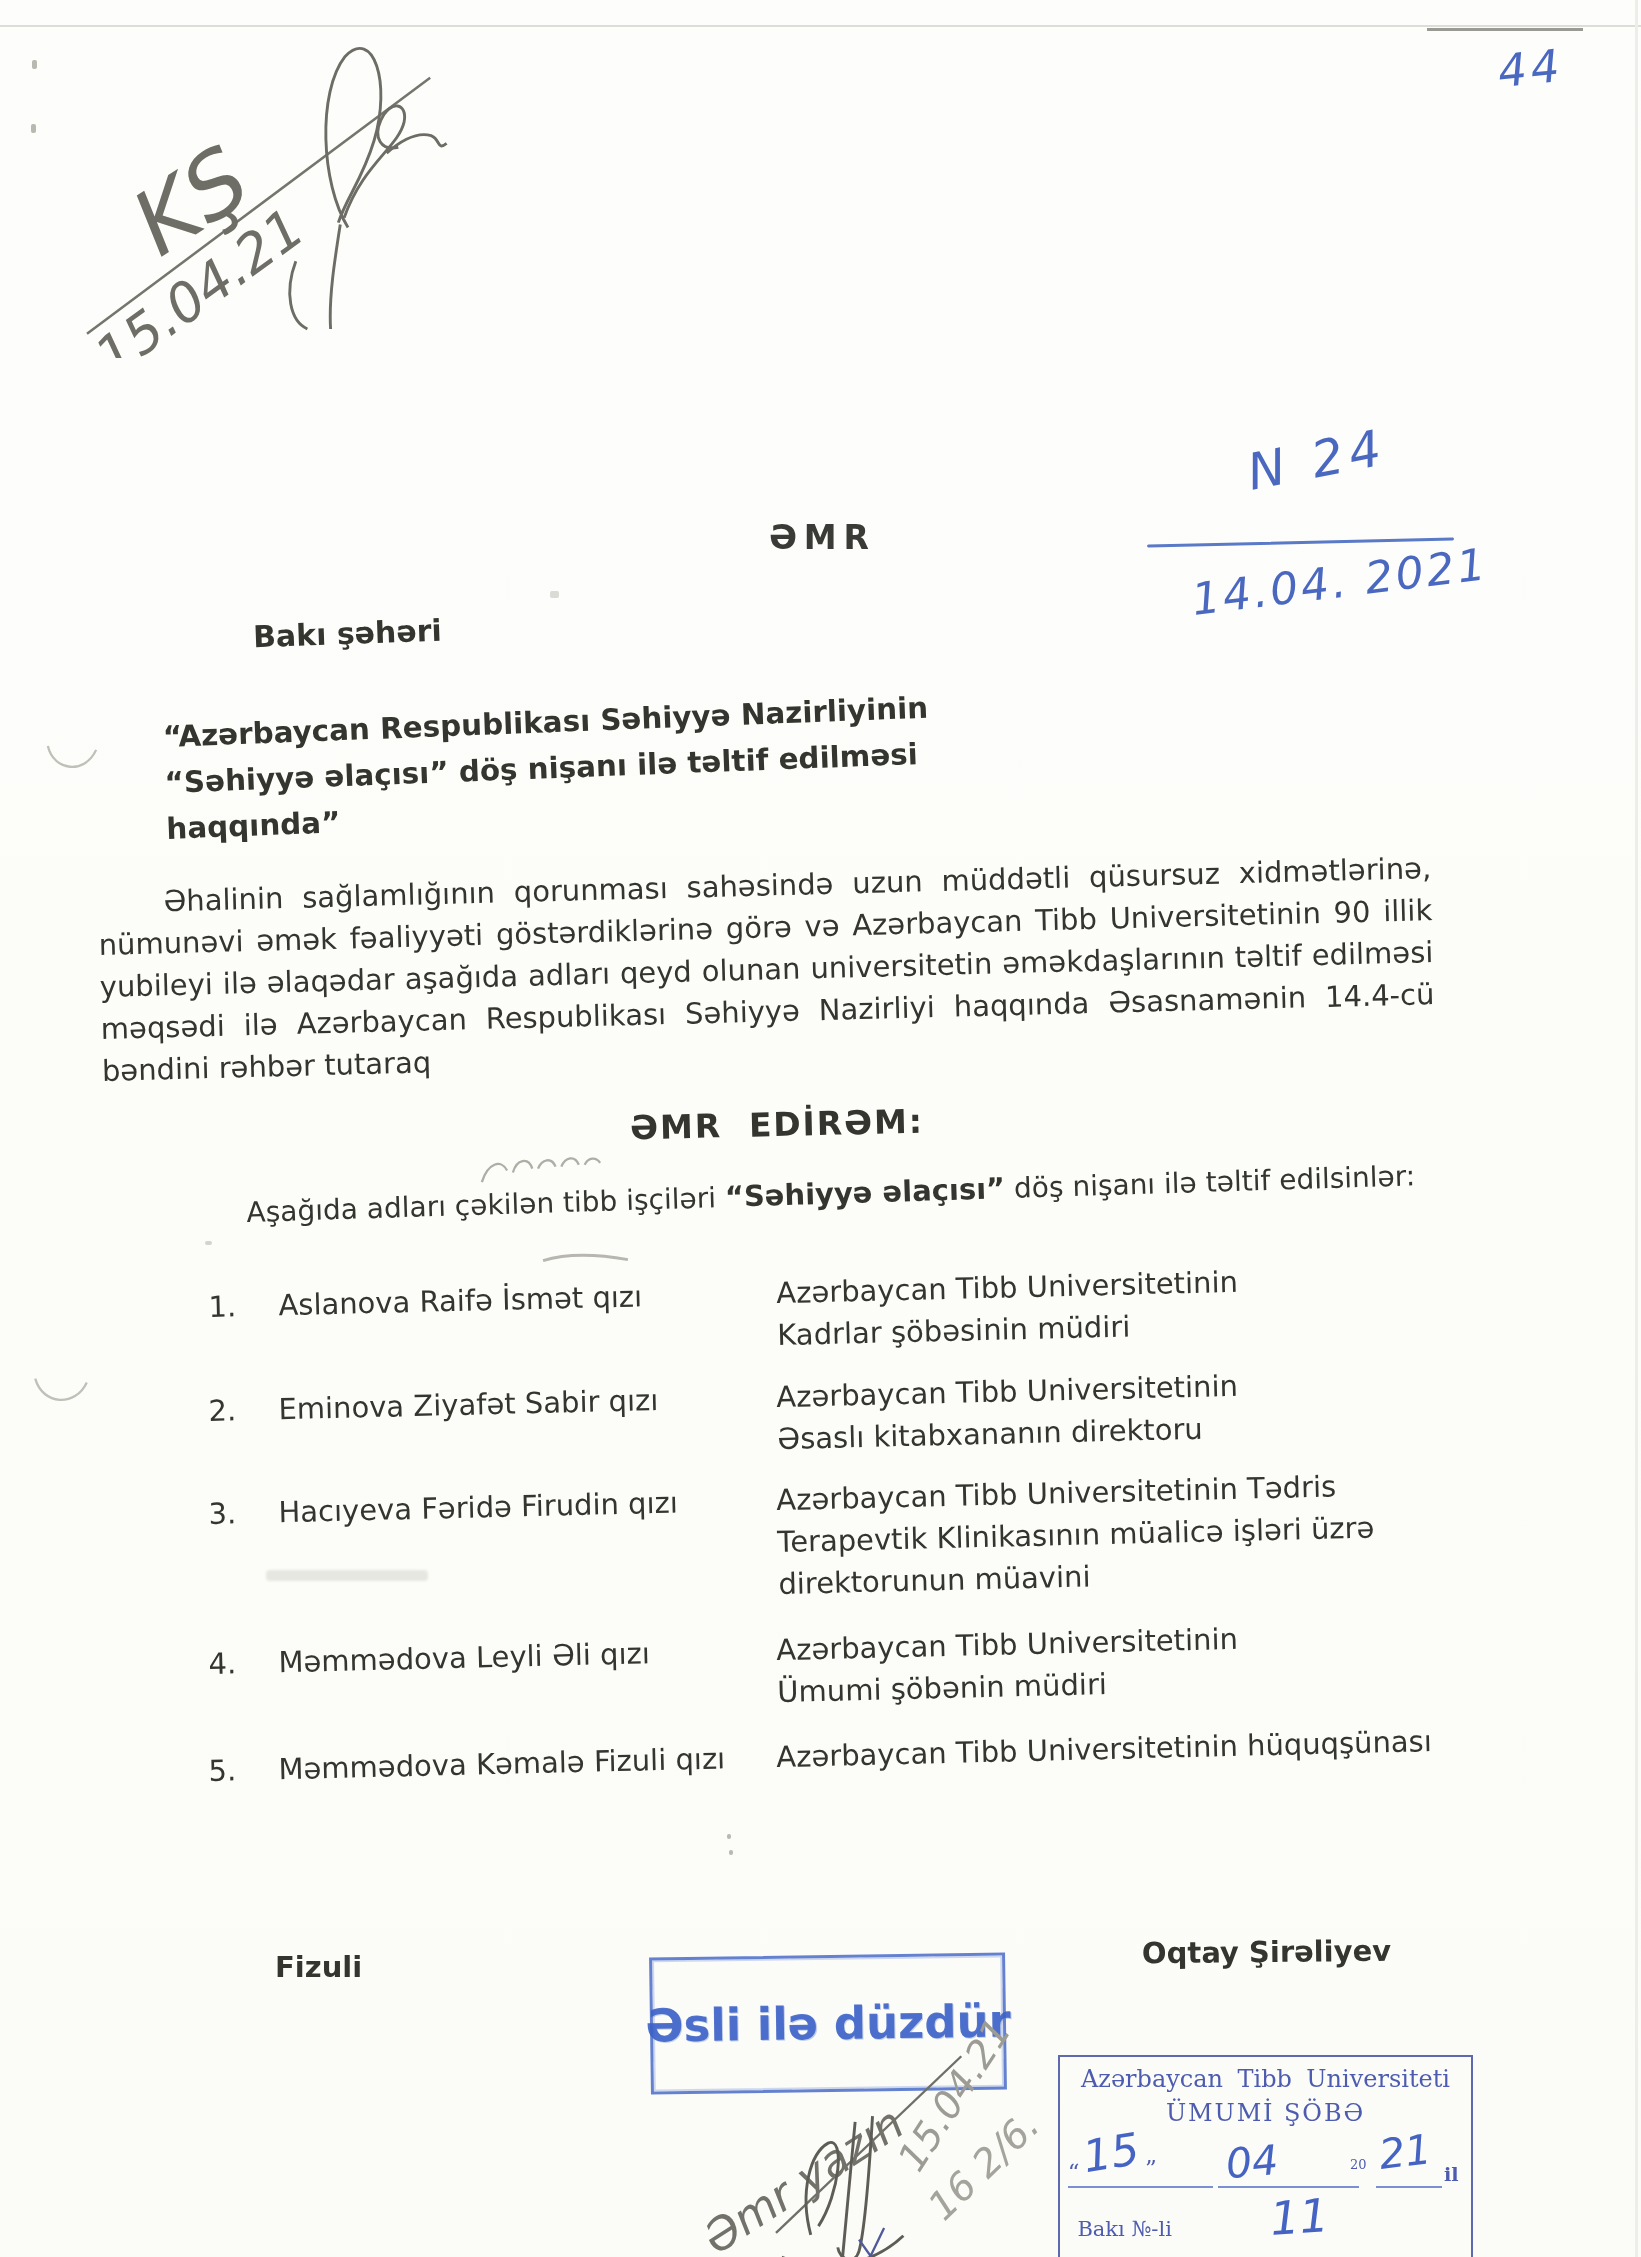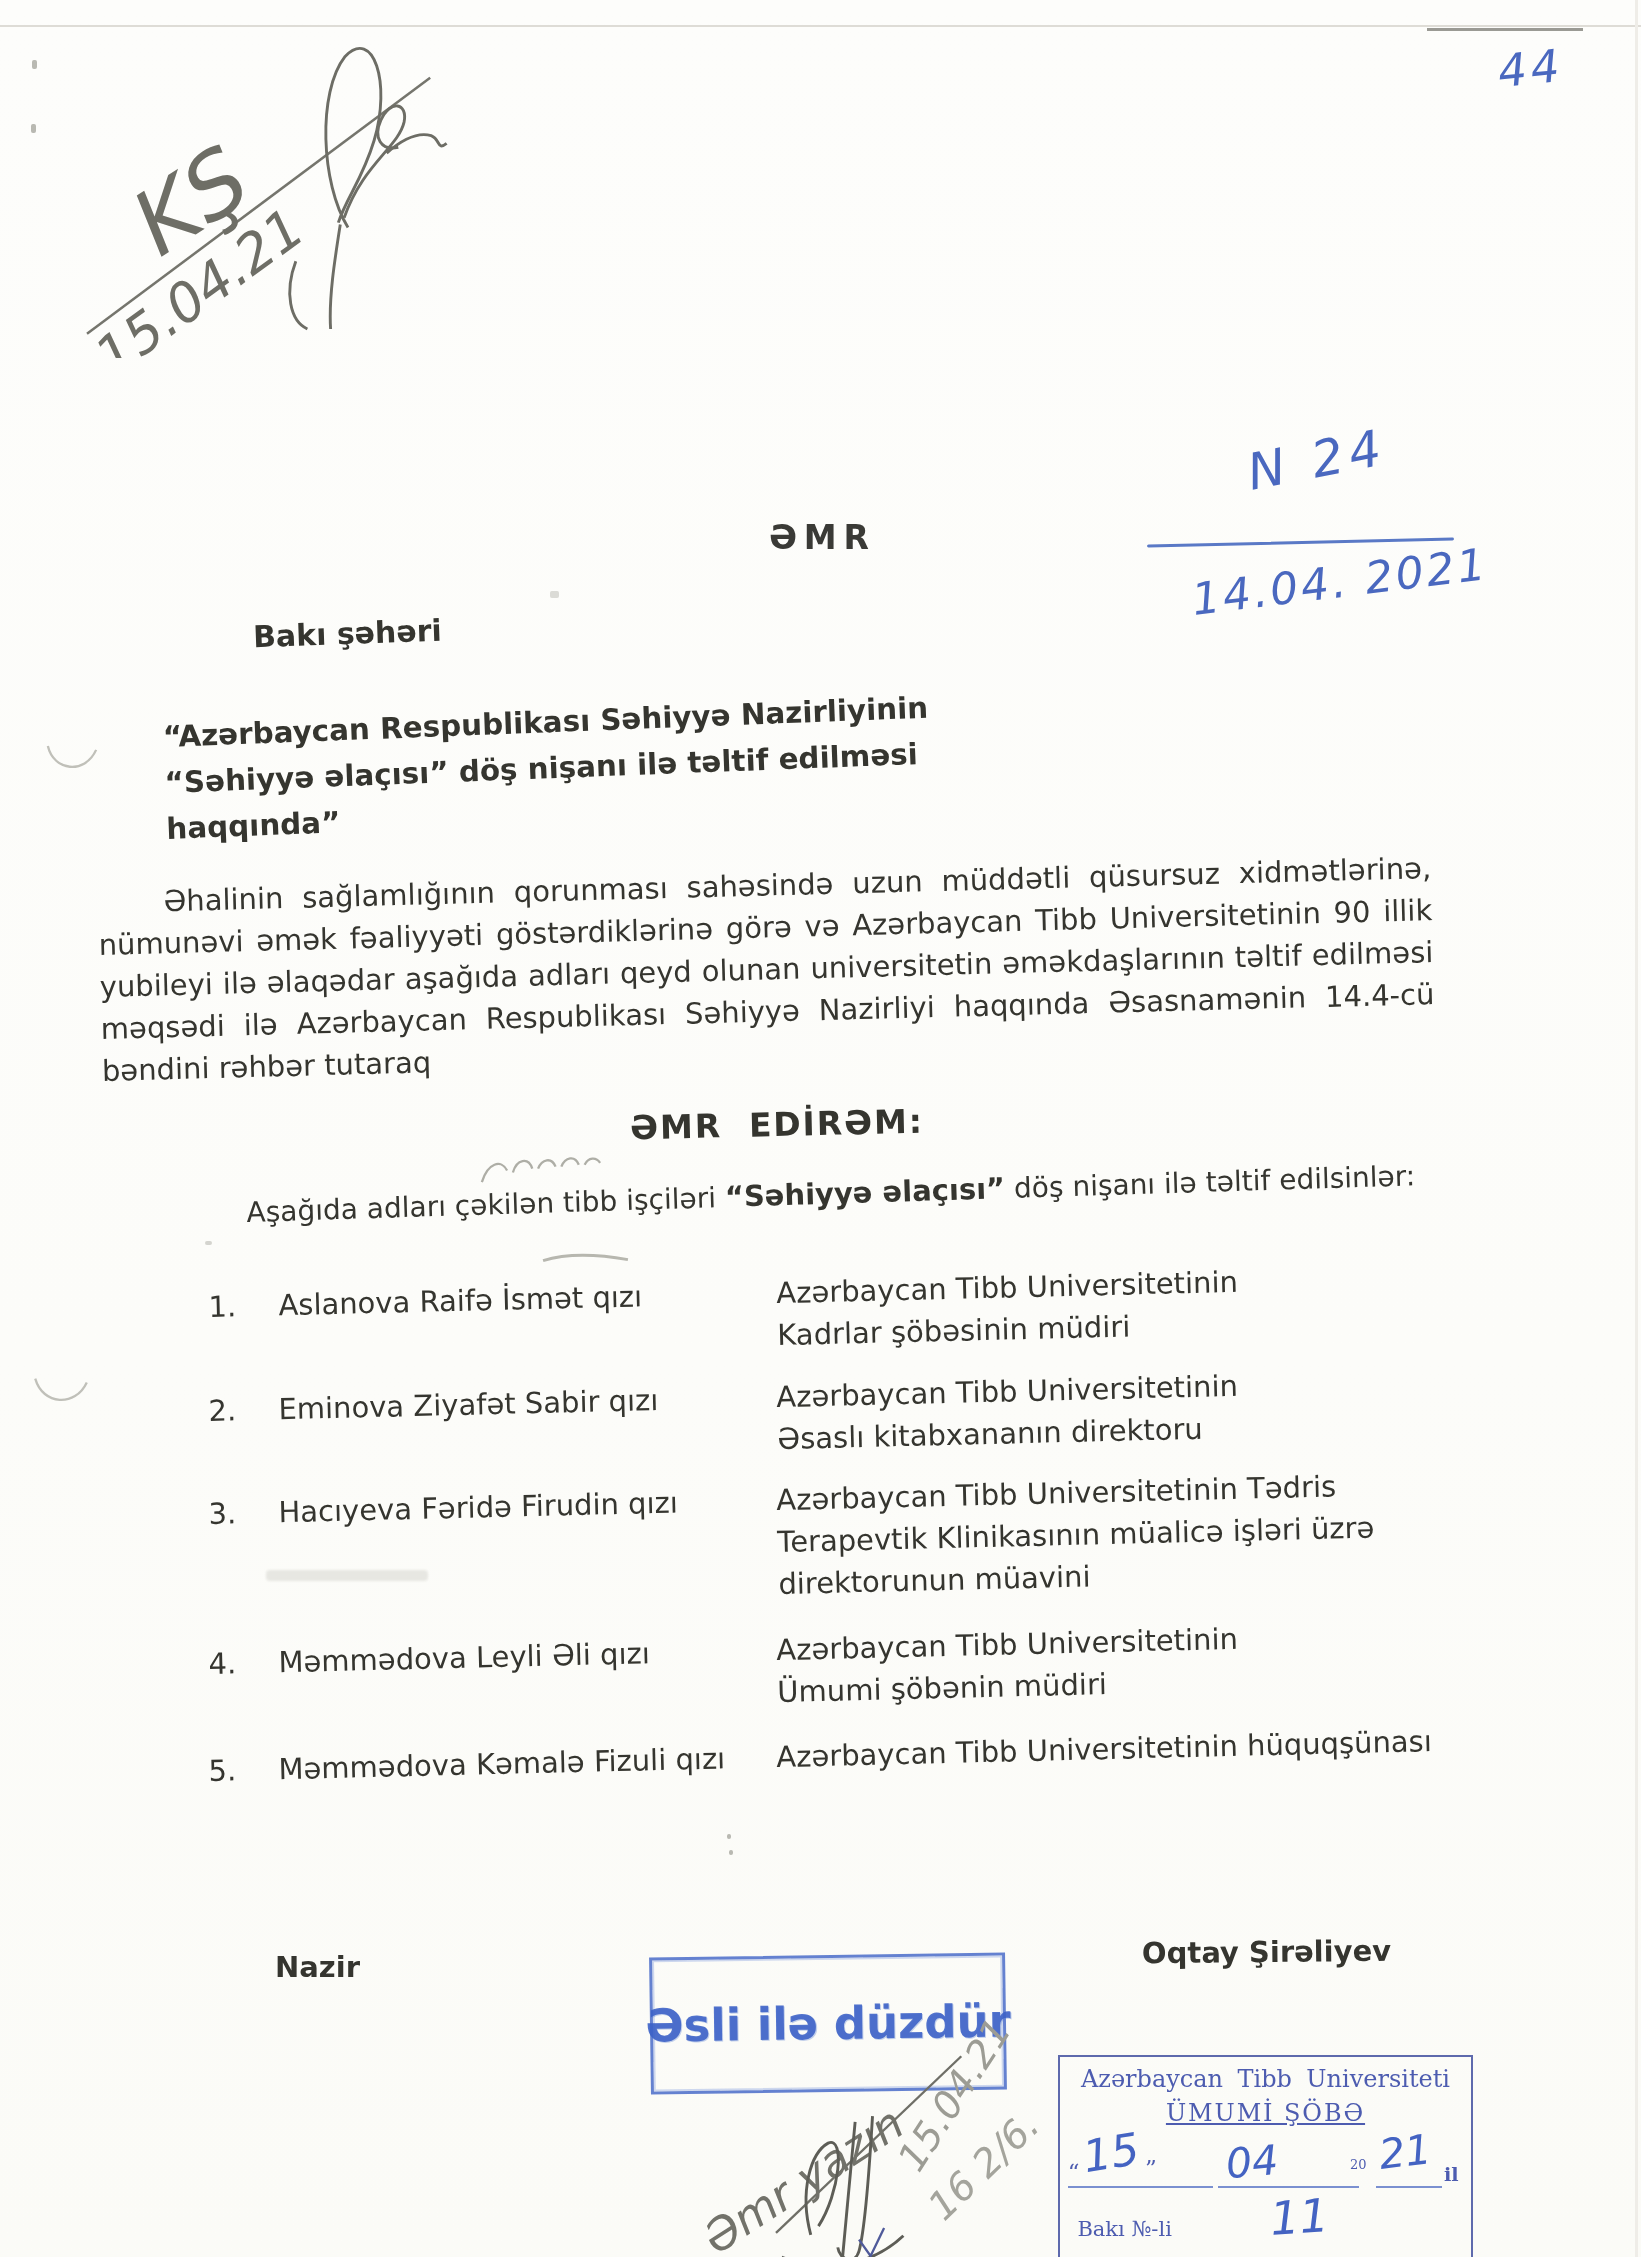--- a/index.html
+++ b/index.html
@@ -45,21 +45,21 @@
     display:flex;align-items:center;justify-content:center;transform:rotate(-.8deg);
   }
   .cert-stamp span{
     font-size:45px;font-weight:bold;color:rgba(58,96,198,.88);white-space:nowrap;
     letter-spacing:0px;text-shadow:1px 1px 0 rgba(90,125,210,.35);
   }
   
   .reg-stamp{left:1058px;top:2055px;width:411px;height:222px;border:2.9px solid rgba(66,80,160,.85);
     font-family:"DejaVu Serif",serif;color:#4d5cb0;}
   .reg-stamp .org{position:absolute;left:0;top:7.7px;width:100%;text-align:center;font-size:24px;word-spacing:6.8px;white-space:nowrap;}
-  .reg-stamp .dept{position:absolute;left:0;top:42px;width:100%;text-align:center;font-size:24px;letter-spacing:1.9px;text-decoration:underline;}
+  .reg-stamp .dept{position:absolute;left:0;top:42px;width:100%;text-align:center;font-size:24px;letter-spacing:1.9px;}
   .reg-q{position:absolute;font-size:23px;}
   .reg-print{position:absolute;font-size:13px;}
   .reg-line{position:absolute;height:1.9px;background:#7b90d0;top:129px;}
   .reg-hand{position:absolute;font-family:"DejaVu Sans",sans-serif;font-style:italic;color:#4463c2;white-space:nowrap;}
   .reg-serial-label{position:absolute;left:17.4px;top:160px;font-size:21px;}
 </style>
 </head>
 <body>
 
 <div class="page">
@@ -165,21 +165,21 @@
     </div>
   </div>
 
   <svg class="abs" style="left:44px;top:740px;" width="56" height="41" viewBox="0 0 58 42">
     <path d="M 4 6 C 10 32 42 36 54 10" stroke="#c0c0b9" stroke-width="2.4" fill="none"></path>
   </svg>
   <svg class="abs" style="left:31px;top:1371px;" width="60" height="42" viewBox="0 0 62 44">
     <path d="M 4 8 C 12 36 46 38 58 12" stroke="#c0c0b9" stroke-width="2.4" fill="none"></path>
   </svg>
 
-  <div class="abs minister-title">Nazir</div>
+  <div class="abs minister-title">Fizuli</div>
   <div class="abs minister-name">Oqtay Şirəliyev</div>
 
   <div class="abs cert-stamp">
     <span>Əsli ilə düzdür</span>
   </div>
 
   <svg class="abs" style="left:666px;top:2008px;" width="386" height="249" viewBox="0 0 400 258">
     <line x1="114" y1="233" x2="306" y2="50" stroke="#6f6f67" stroke-width="2.4"></line>
     <text x="46" y="250" font-size="46" font-style="italic" fill="#72726a" transform="rotate(-33 60 243)">Əmr yazın</text>
     <g stroke="#5d5d56" stroke-width="3" fill="none">

